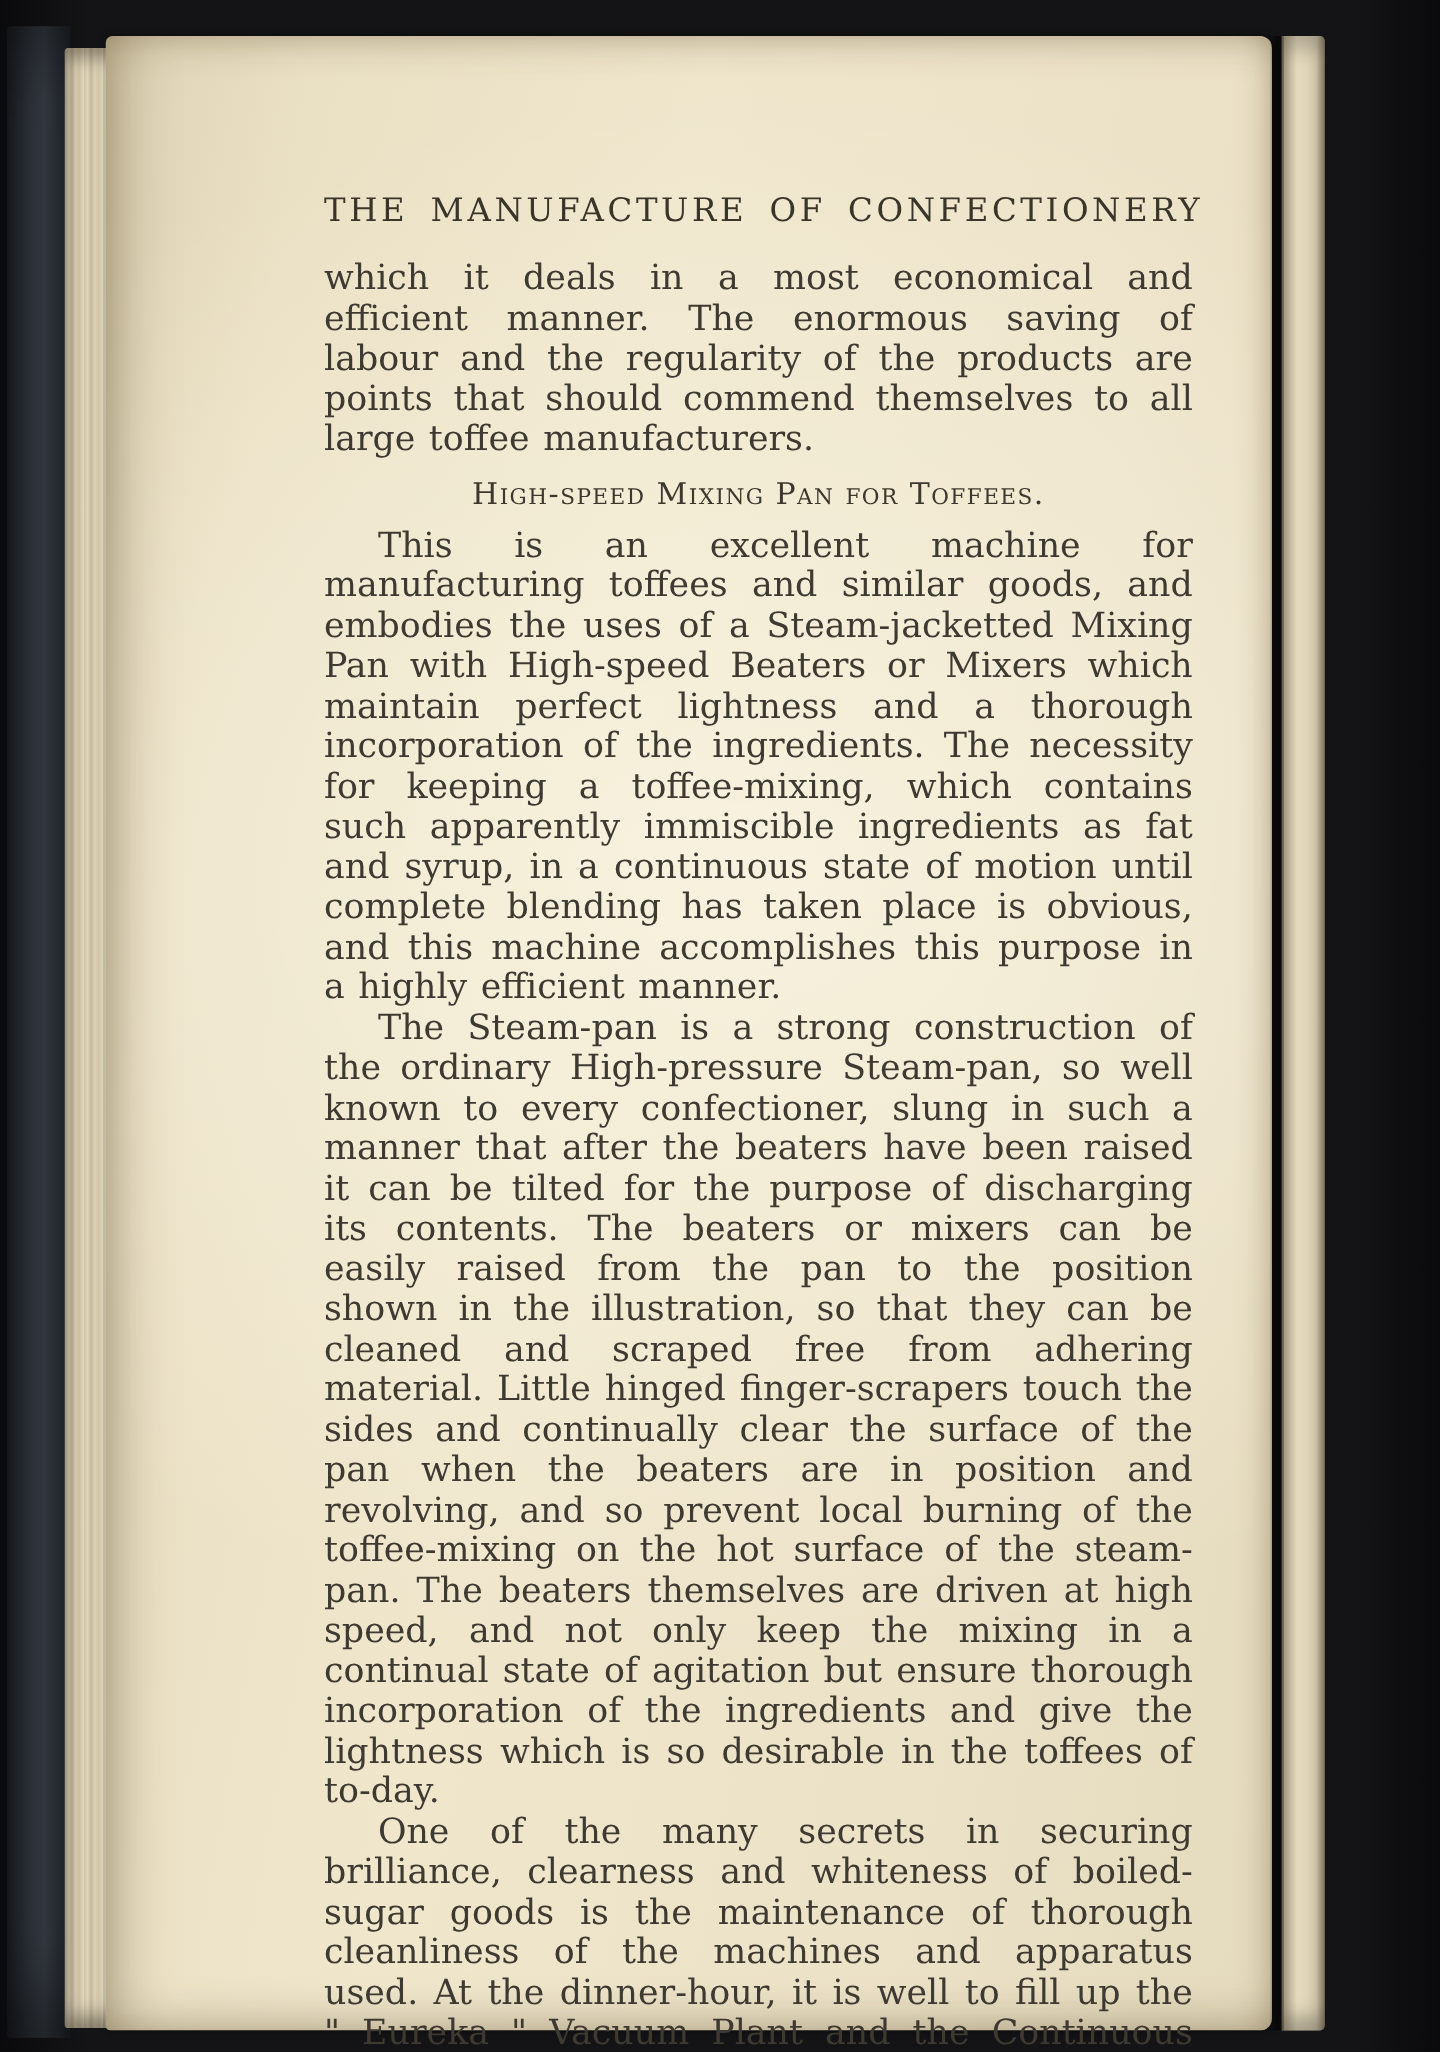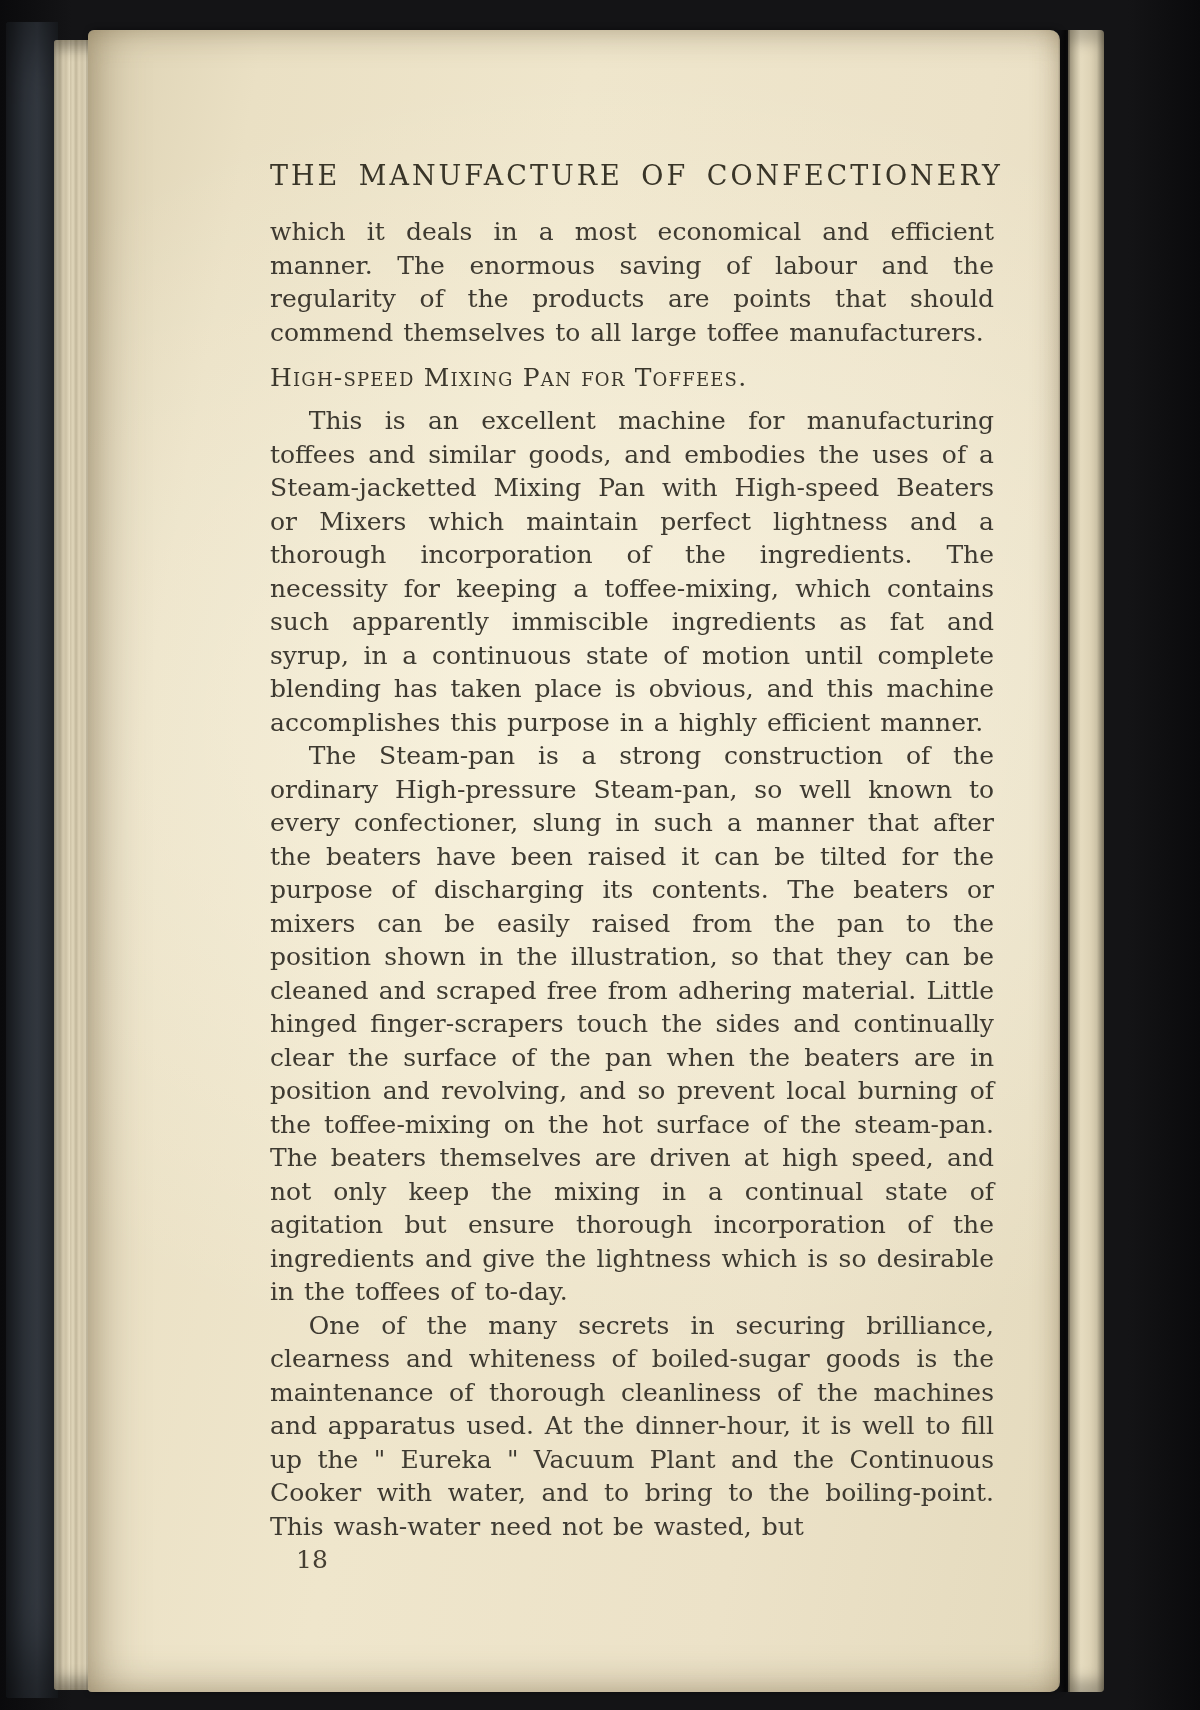--- a/index.html
+++ b/index.html
@@ -69,35 +69,35 @@
     font-size: 27px;
     letter-spacing: 3px;
     word-spacing: 7px;
     color: #393528;
     margin: 0 0 24px 0;
     font-weight: normal;
     white-space: nowrap;
   }
   .body-text p {
     margin: 0;
-    font-size: 25px;
+    font-size: 29px;
     line-height: 33.5px;
     text-align: justify;
     text-indent: 1.55em;
     word-spacing: 2px;
   }
   .body-text p.no-indent { text-indent: 0; }
   .section-heading {
     margin: 12px 0 10px 0;
     font-size: 25px;
     line-height: 33px;
     font-weight: normal;
     font-variant: small-caps;
     letter-spacing: 1.2px;
-    text-align: left;
+    text-align: center;
     color: #3c382d;
   }
   .page-number {
     margin-top: 2px;
     padding-left: 26px;
     font-size: 25px;
     color: #453f33;
   }
   
   .gutter-shadow {

